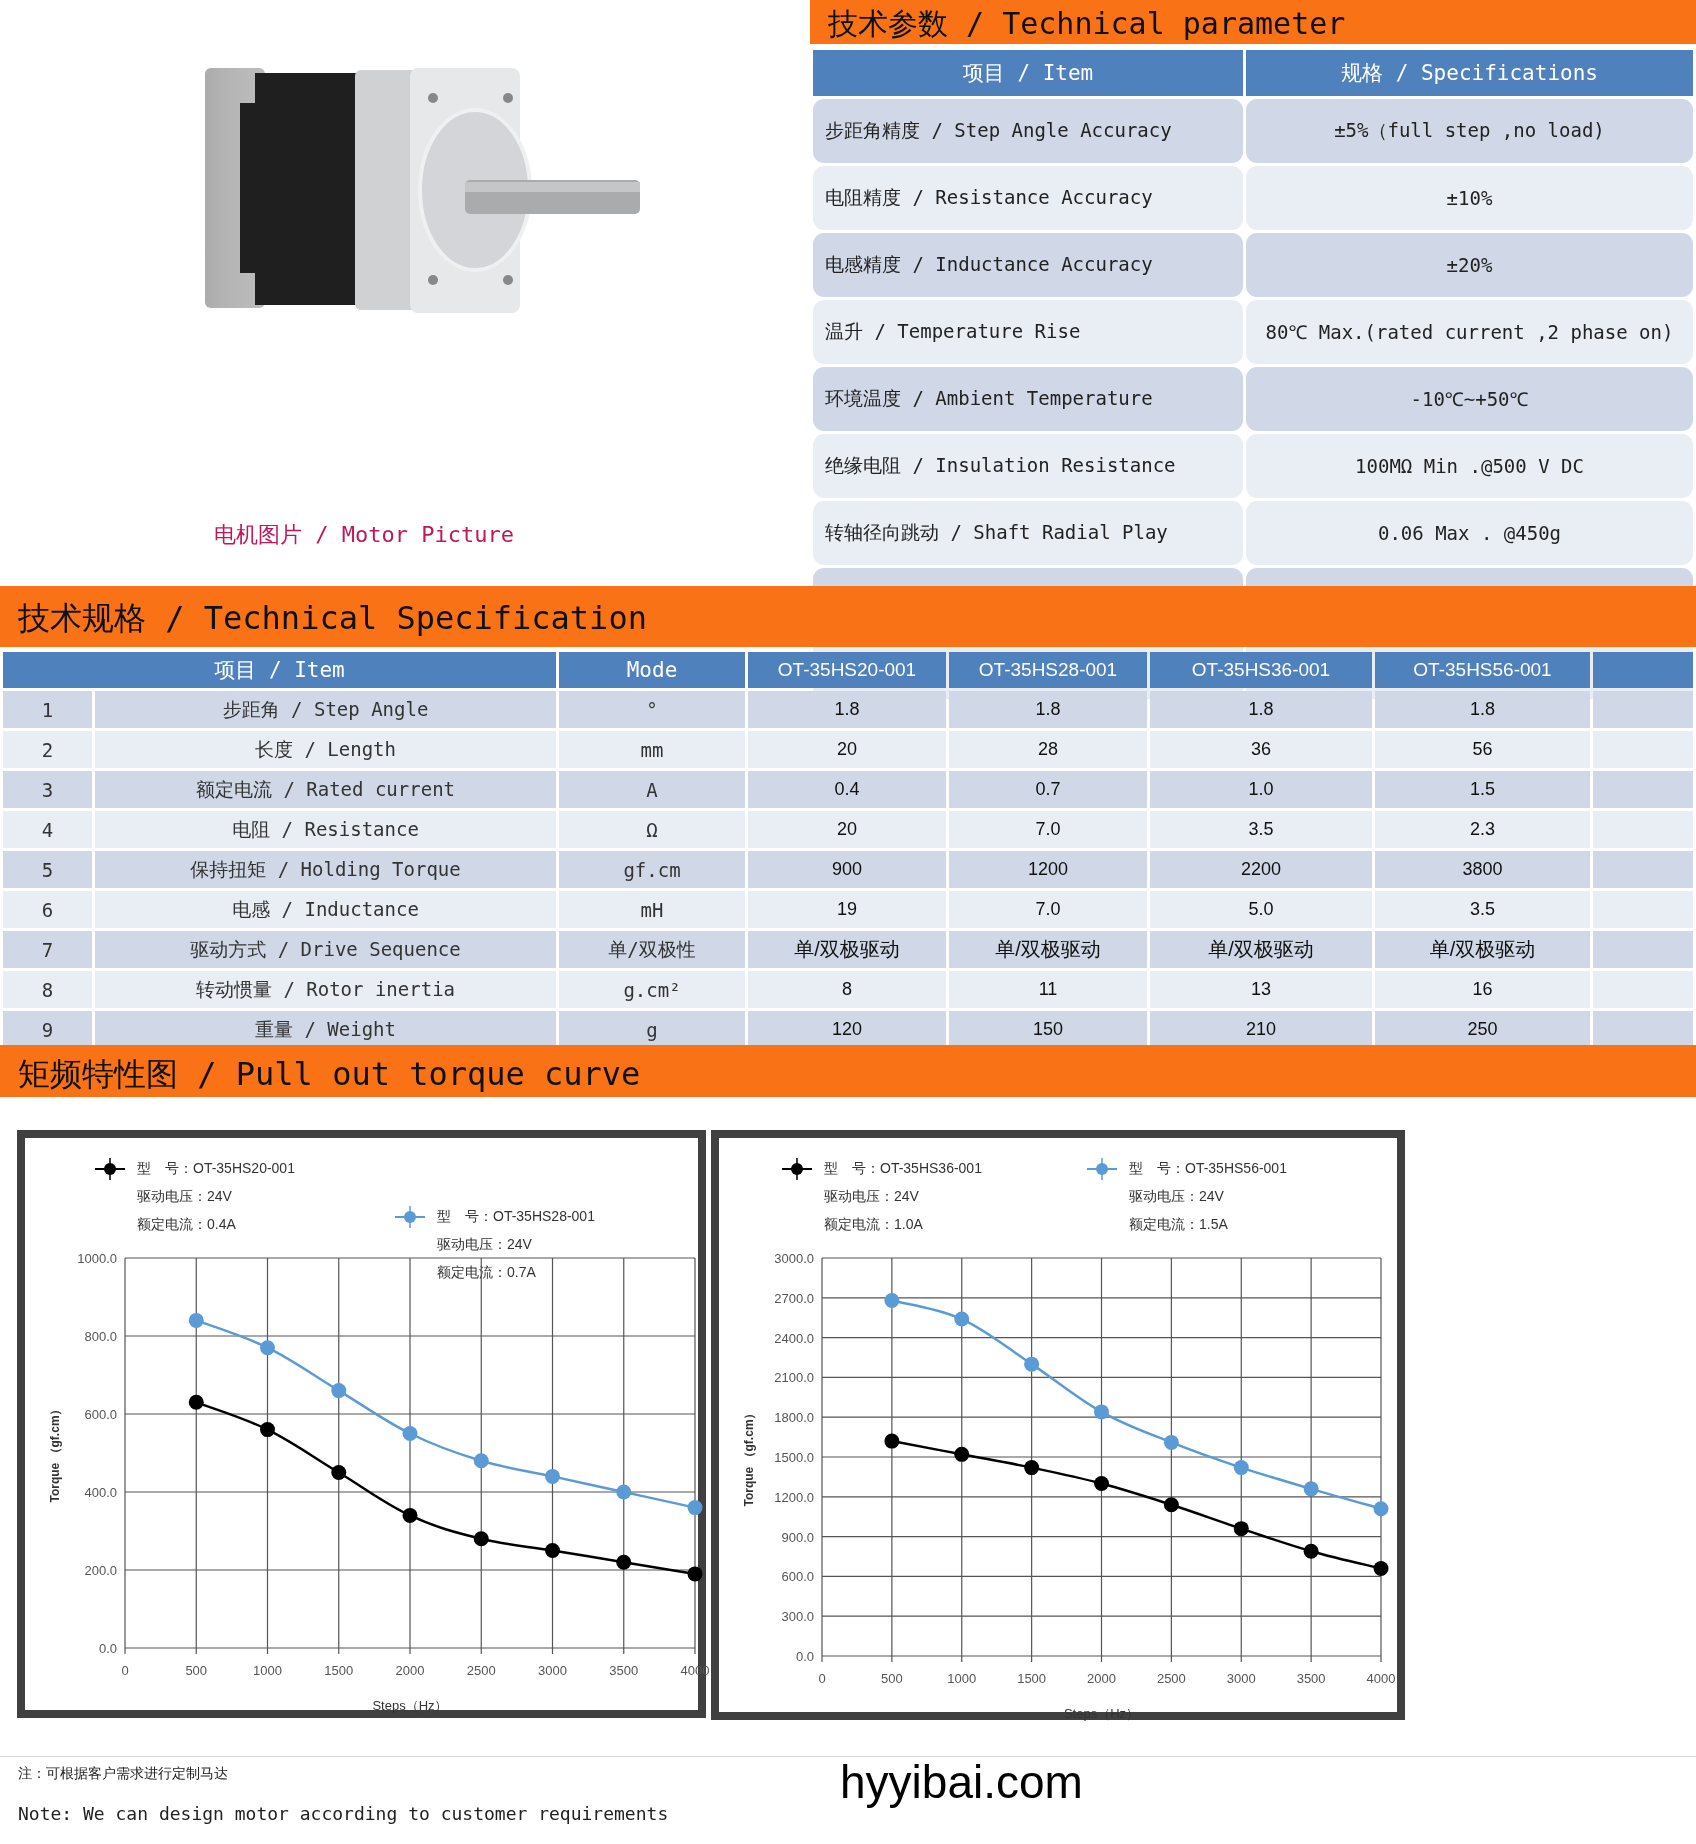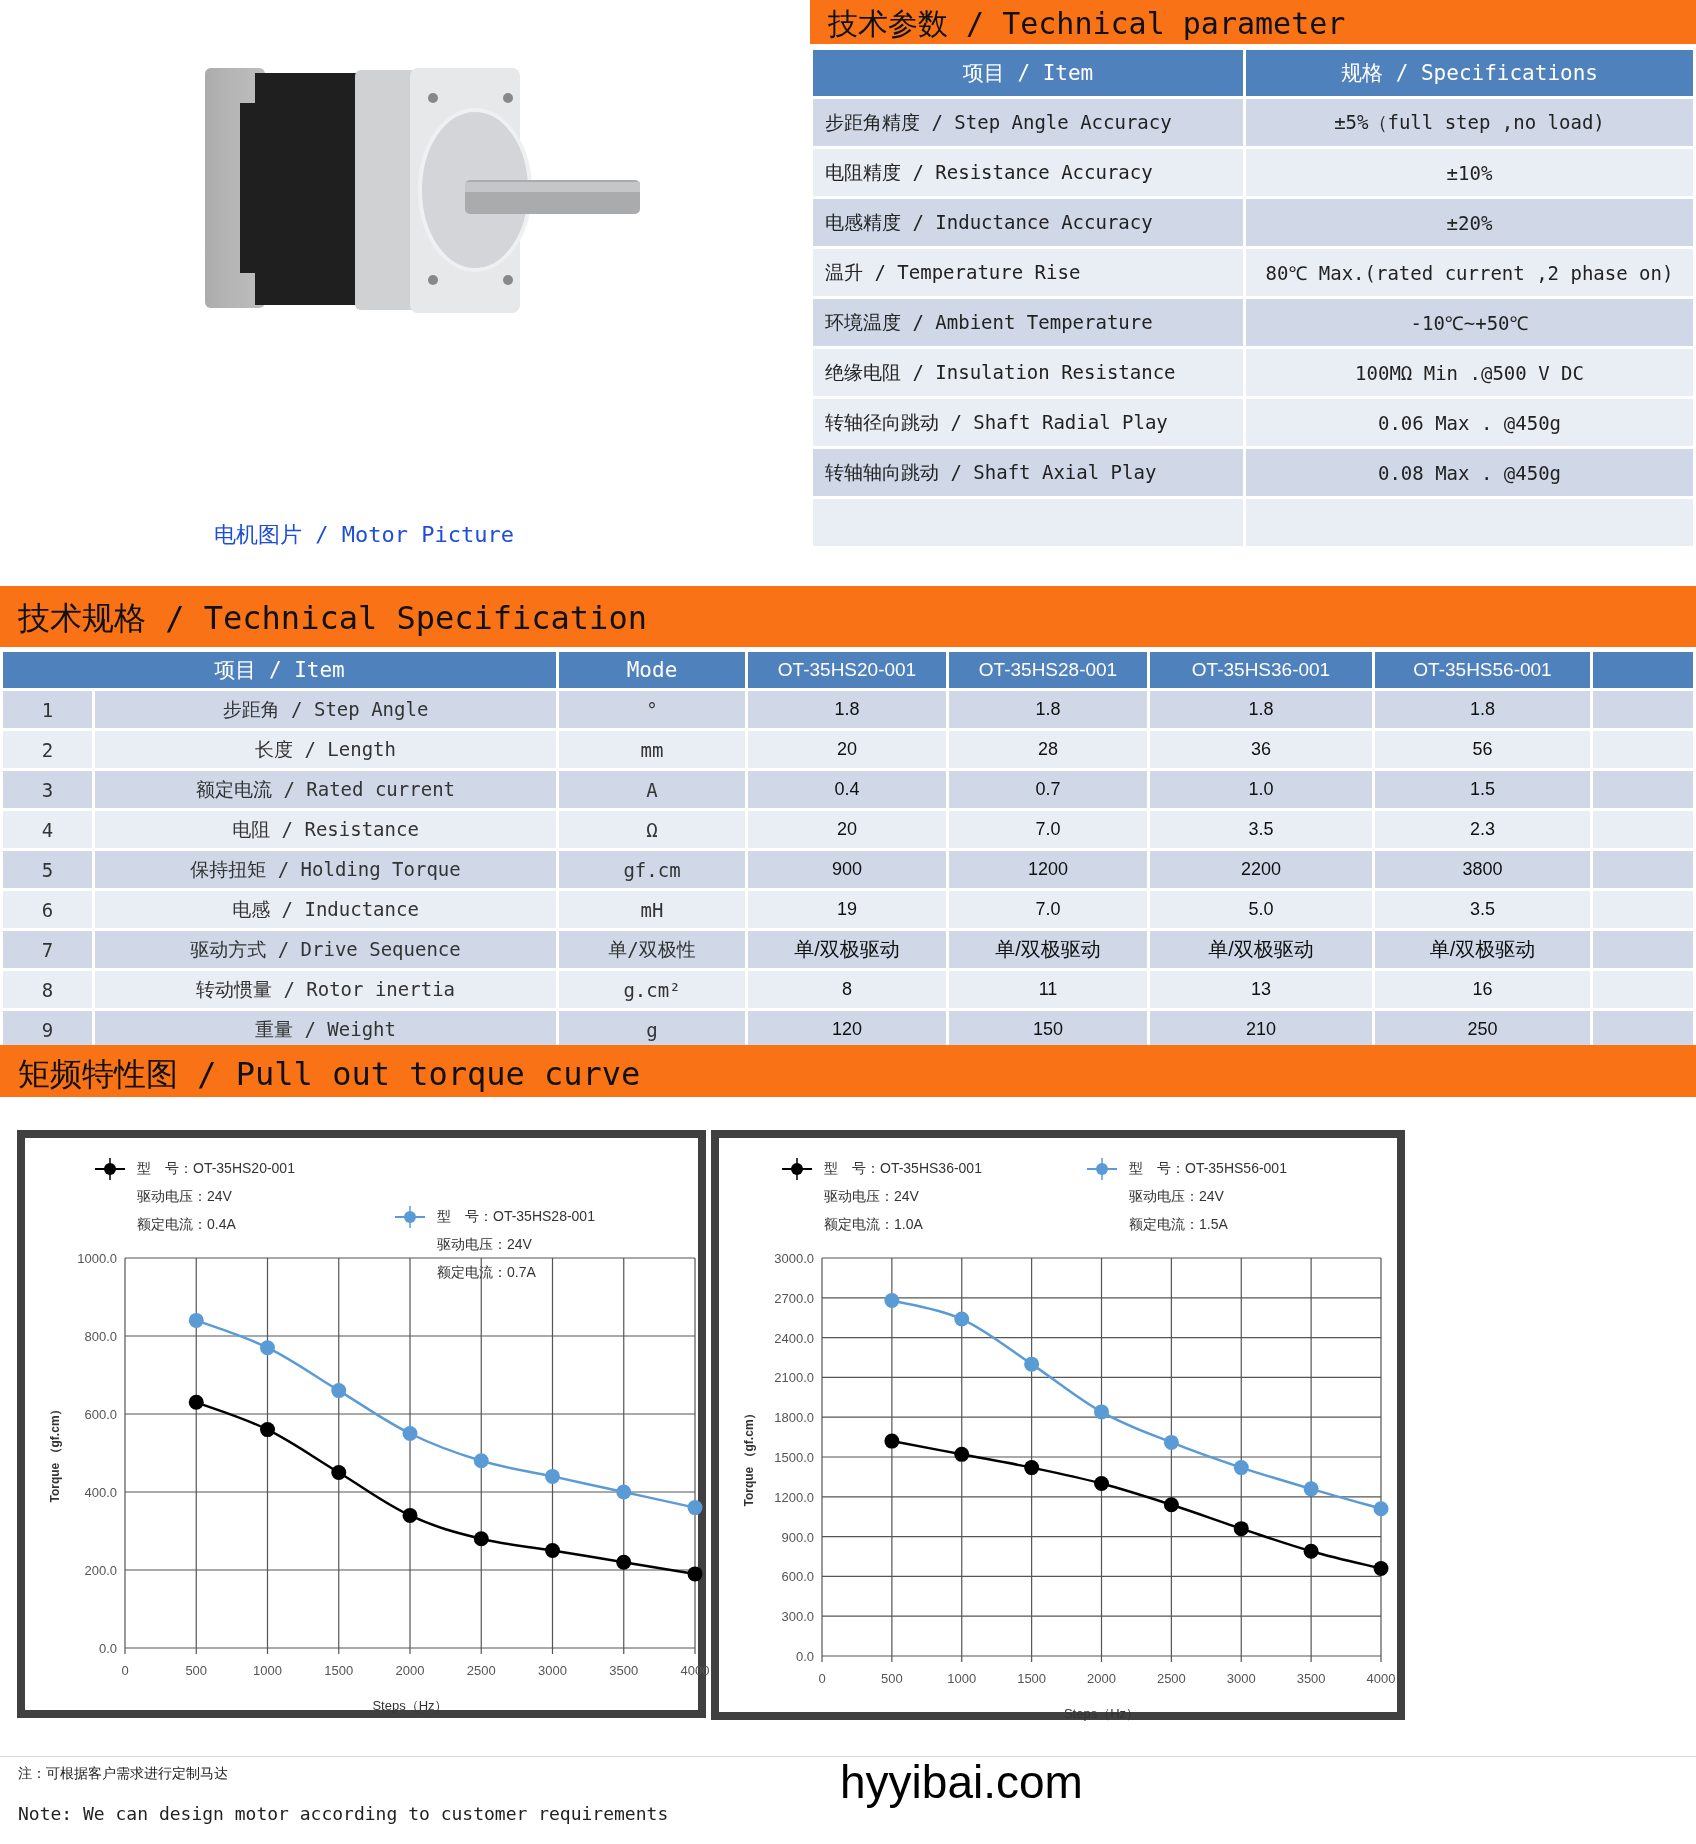--- a/index.html
+++ b/index.html
@@ -2,30 +2,30 @@
 <html><head>
 <meta charset="utf-8">
 <style>
   * { box-sizing: border-box; margin: 0; padding: 0; }
   html, body { width: 1696px; height: 1844px; background: #ffffff; overflow: hidden; }
   body { position: relative; font-family: "DejaVu Serif", "Liberation Serif", serif; color: #222; }
 
   
   .motor-area { position: absolute; left: 0; top: 0; width: 808px; height: 580px; background: #fff; }
   .motor-img { position: absolute; left: 205px; top: 68px; width: 440px; height: 275px; }
-  .motor-caption { position: absolute; left: 0; top: 520px; width: 720px; text-align: center; font-size: 22px; color: #1d4ed8; font-family: "DejaVu Sans Mono", "Liberation Mono", monospace; padding-left: 8px; }
+  .motor-caption { position: absolute; left: 0; top: 520px; width: 720px; text-align: center; font-size: 22px; color: #be185d; font-family: "DejaVu Sans Mono", "Liberation Mono", monospace; padding-left: 8px; }
 
   
   .section-bar { position: absolute; background: #f97316; color: #111; font-family: "DejaVu Sans Mono", "Liberation Mono", monospace; }
   .section-bar span { position: absolute; left: 18px; white-space: nowrap; }
 
   
   .tp { position: absolute; left: 810px; top: 47px; width: 886px; border-collapse: separate; border-spacing: 3px; font-family: "DejaVu Sans Mono", "Liberation Mono", monospace; }
   .tp th { background: #4f81bd; color: #fff; font-weight: normal; font-size: 21px; height: 46px; }
-  .tp td { font-size: 19px; height: 47px; color: #222; }
+  .tp td { font-size: 19px; height: 64px; color: #222; border-radius: 11px; }
   .tp td.lbl { padding-left: 12px; text-align: left; width: 430px; }
   .tp td.val { text-align: center; white-space: nowrap; }
   .tp tr.odd td { background: #d0d8e8; }
   .tp tr.even td { background: #e9edf4; }
 
   
   .ts { position: absolute; left: 0; top: 649px; width: 1696px; border-collapse: separate; border-spacing: 3px 3px; table-layout: fixed; }
   .ts th { background: #4f81bd; color: #fff; font-weight: normal; height: 36px; font-size: 21px; }
   .ts th.model { font-family: "Liberation Sans", sans-serif; font-size: 19px; }
   .ts th.serif { font-family: "DejaVu Sans Mono", "Liberation Mono", monospace; }

